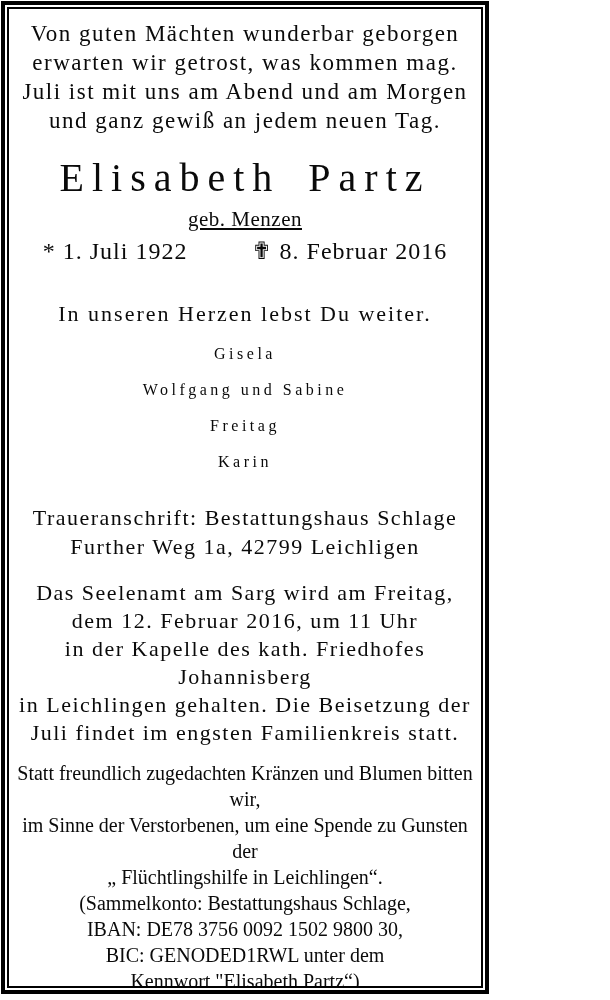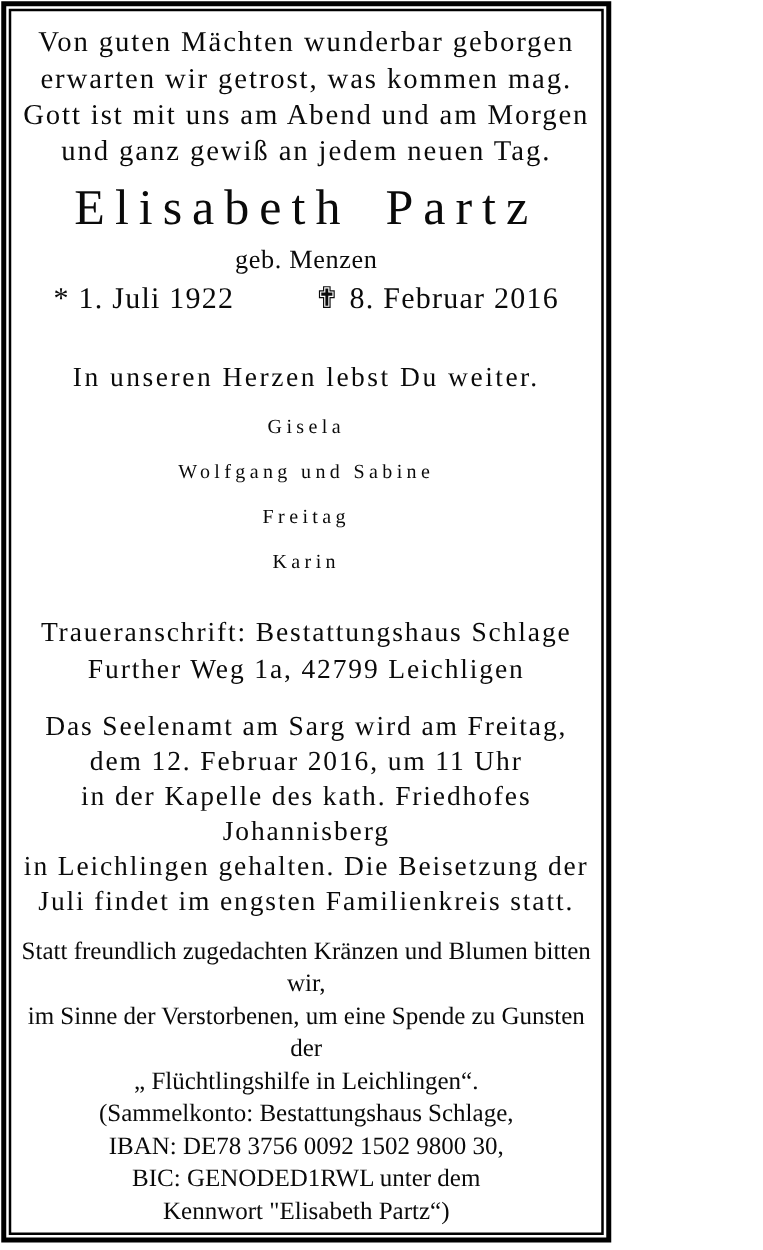--- a/index.html
+++ b/index.html
@@ -31,32 +31,33 @@
     text-align: center;
     overflow: hidden;
   }
   .poem {
     margin-top: 10px;
     font-size: 23px;
     line-height: 29px;
     letter-spacing: 1.5px;
   }
   .deceased-name {
-    margin-top: 7px;
+    margin-top: 19px;
     font-size: 40px;
     line-height: 48px;
     letter-spacing: 8px;
     word-spacing: 10px;
     font-weight: 400;
   }
   .maiden-name {
     margin-top: 3px;
     font-size: 21px;
     line-height: 28px;
     letter-spacing: 0.5px;
+    text-decoration: underline;
   }
   .dates-row {
     margin-top: 3px;
     font-size: 24px;
     line-height: 30px;
     letter-spacing: 1px;
     display: flex;
     justify-content: center;
     gap: 64px;
   }
@@ -96,21 +97,21 @@
 </head>
 <body>
 
 <div class="page">
   <div class="frame-outer">
     <div class="frame-inner">
 
       <div class="poem">
         <div>Von guten Mächten wunderbar geborgen</div>
         <div>erwarten wir getrost, was kommen mag.</div>
-        <div>Gott ist mit uns am Abend und am Morgen</div>
+        <div>Juli ist mit uns am Abend und am Morgen</div>
         <div>und ganz gewiß an jedem neuen Tag.</div>
       </div>
 
       <div class="deceased-name">Elisabeth Partz</div>
 
       <div class="maiden-name">geb. Menzen</div>
 
       <div class="dates-row">
         <span class="date-group"><span class="date-symbol">*</span><span>1. Juli 1922</span></span>
         <span class="date-group"><span class="date-symbol">✟</span><span>8. Februar 2016</span></span>

